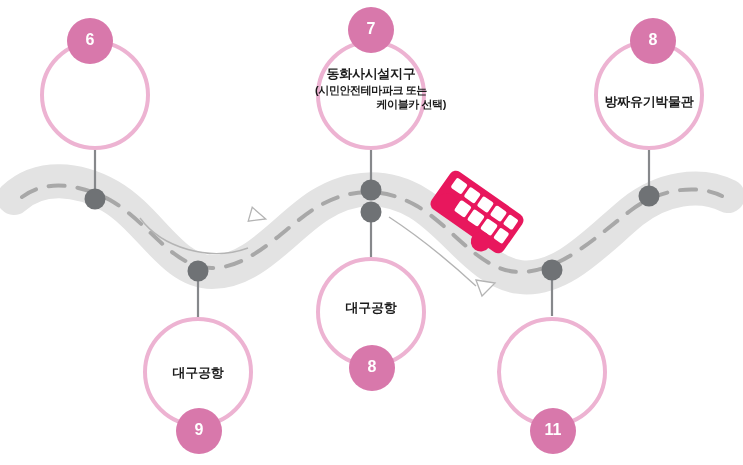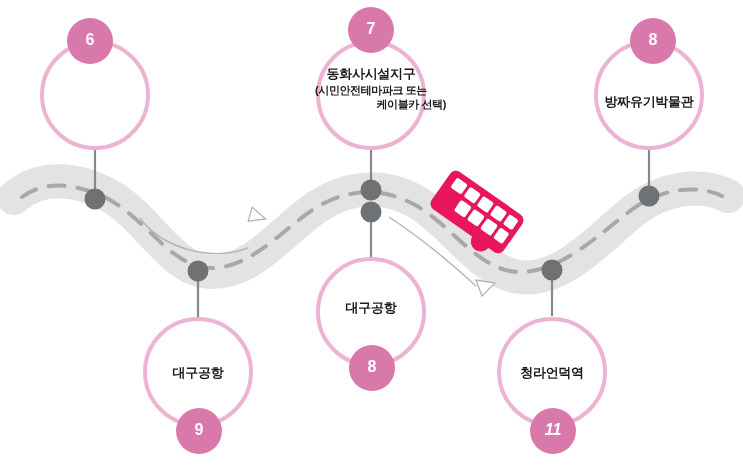--- a/index.html
+++ b/index.html
@@ -158,24 +158,21 @@
   </div>
 
   <div class="node-label" style="left:138px; top:366px; width:120px;">
     <div class="label-main">대구공항</div>
   </div>
 
   <div class="node-label" style="left:311px; top:301px; width:120px;">
     <div class="label-main">대구공항</div>
   </div>
 
-  <div class="node-label" style="left:487px; top:366px; width:130px;">
-    <div class="label-main">청라언덕역</div>
-  </div>
 
   <div class="badge-num" style="left:70px;  top:31px; width:40px;">6</div>
   <div class="badge-num" style="left:351px; top:20px; width:40px;">7</div>
   <div class="badge-num" style="left:633px; top:31px; width:40px;">8</div>
   <div class="badge-num" style="left:179px; top:421px; width:40px;">9</div>
   <div class="badge-num" style="left:352px; top:358px; width:40px;">8</div>
-  <div class="badge-num" style="left:533px; top:421px; width:40px;font-style:italic;">11</div>
+  <div class="badge-num" style="left:533px; top:421px; width:40px;">11</div>
 
 </div>
 
 </body></html>

